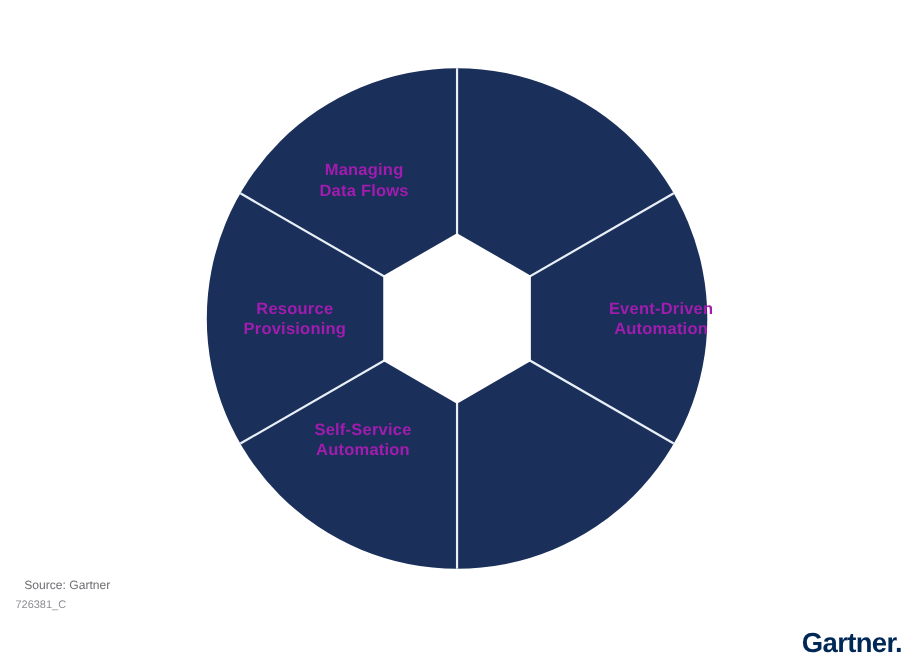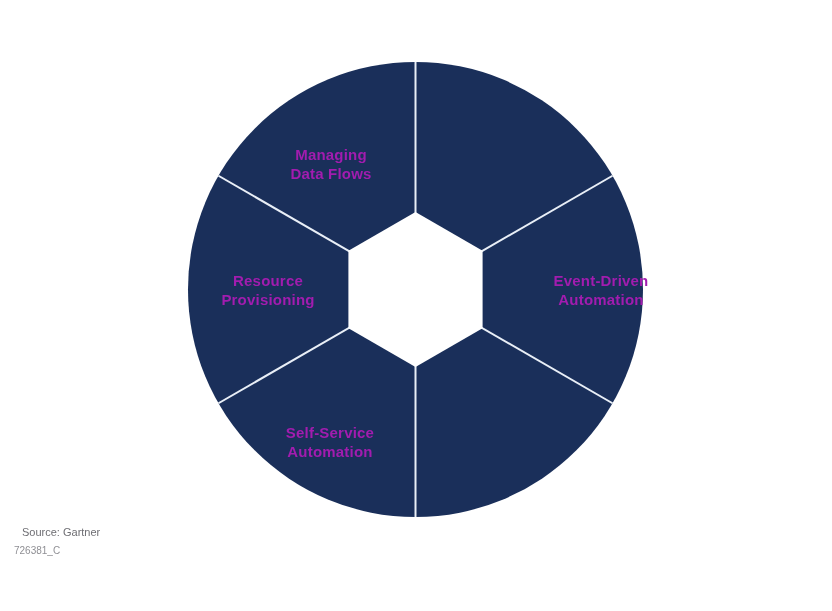--- a/index.html
+++ b/index.html
@@ -38,21 +38,21 @@
     font-size: 15px;
     font-weight: 600;
     line-height: 19px;
     white-space: pre-line;
     letter-spacing: 0.2px;
   }
   .seg-managing   { left: 331px; top: 164px; }
   .seg-workflow   { left: 494px; top: 164px; }
   .seg-resource   { left: 268px; top: 290px; }
   .seg-event      { left: 561px; top: 290px; margin-left: 40px; }
-  .seg-self       { left: 330px; top: 442px; }
+  .seg-self       { left: 330px; top: 400px; }
   .seg-scheduling { left: 492px; top: 423px; }
   .center-label {
     position: absolute;
     left: 416px;
     top: 290px;
     transform: translate(-50%, -50%);
     text-align: center;
     color: #111111;
     font-size: 18px;
     font-weight: 700;
@@ -108,14 +108,15 @@
   <div class="seg-label seg-resource">Resource
 Provisioning</div>
   <div class="seg-label seg-event">Event-Driven
 Automation</div>
   <div class="seg-label seg-self">Self-Service
 Automation</div>
 
 
   <div class="source-line">Source: Gartner</div>
   <div class="figure-id">726381_C</div>
+  <div class="logo">Gartner.</div>
 
 </div>
 
 </body></html>

